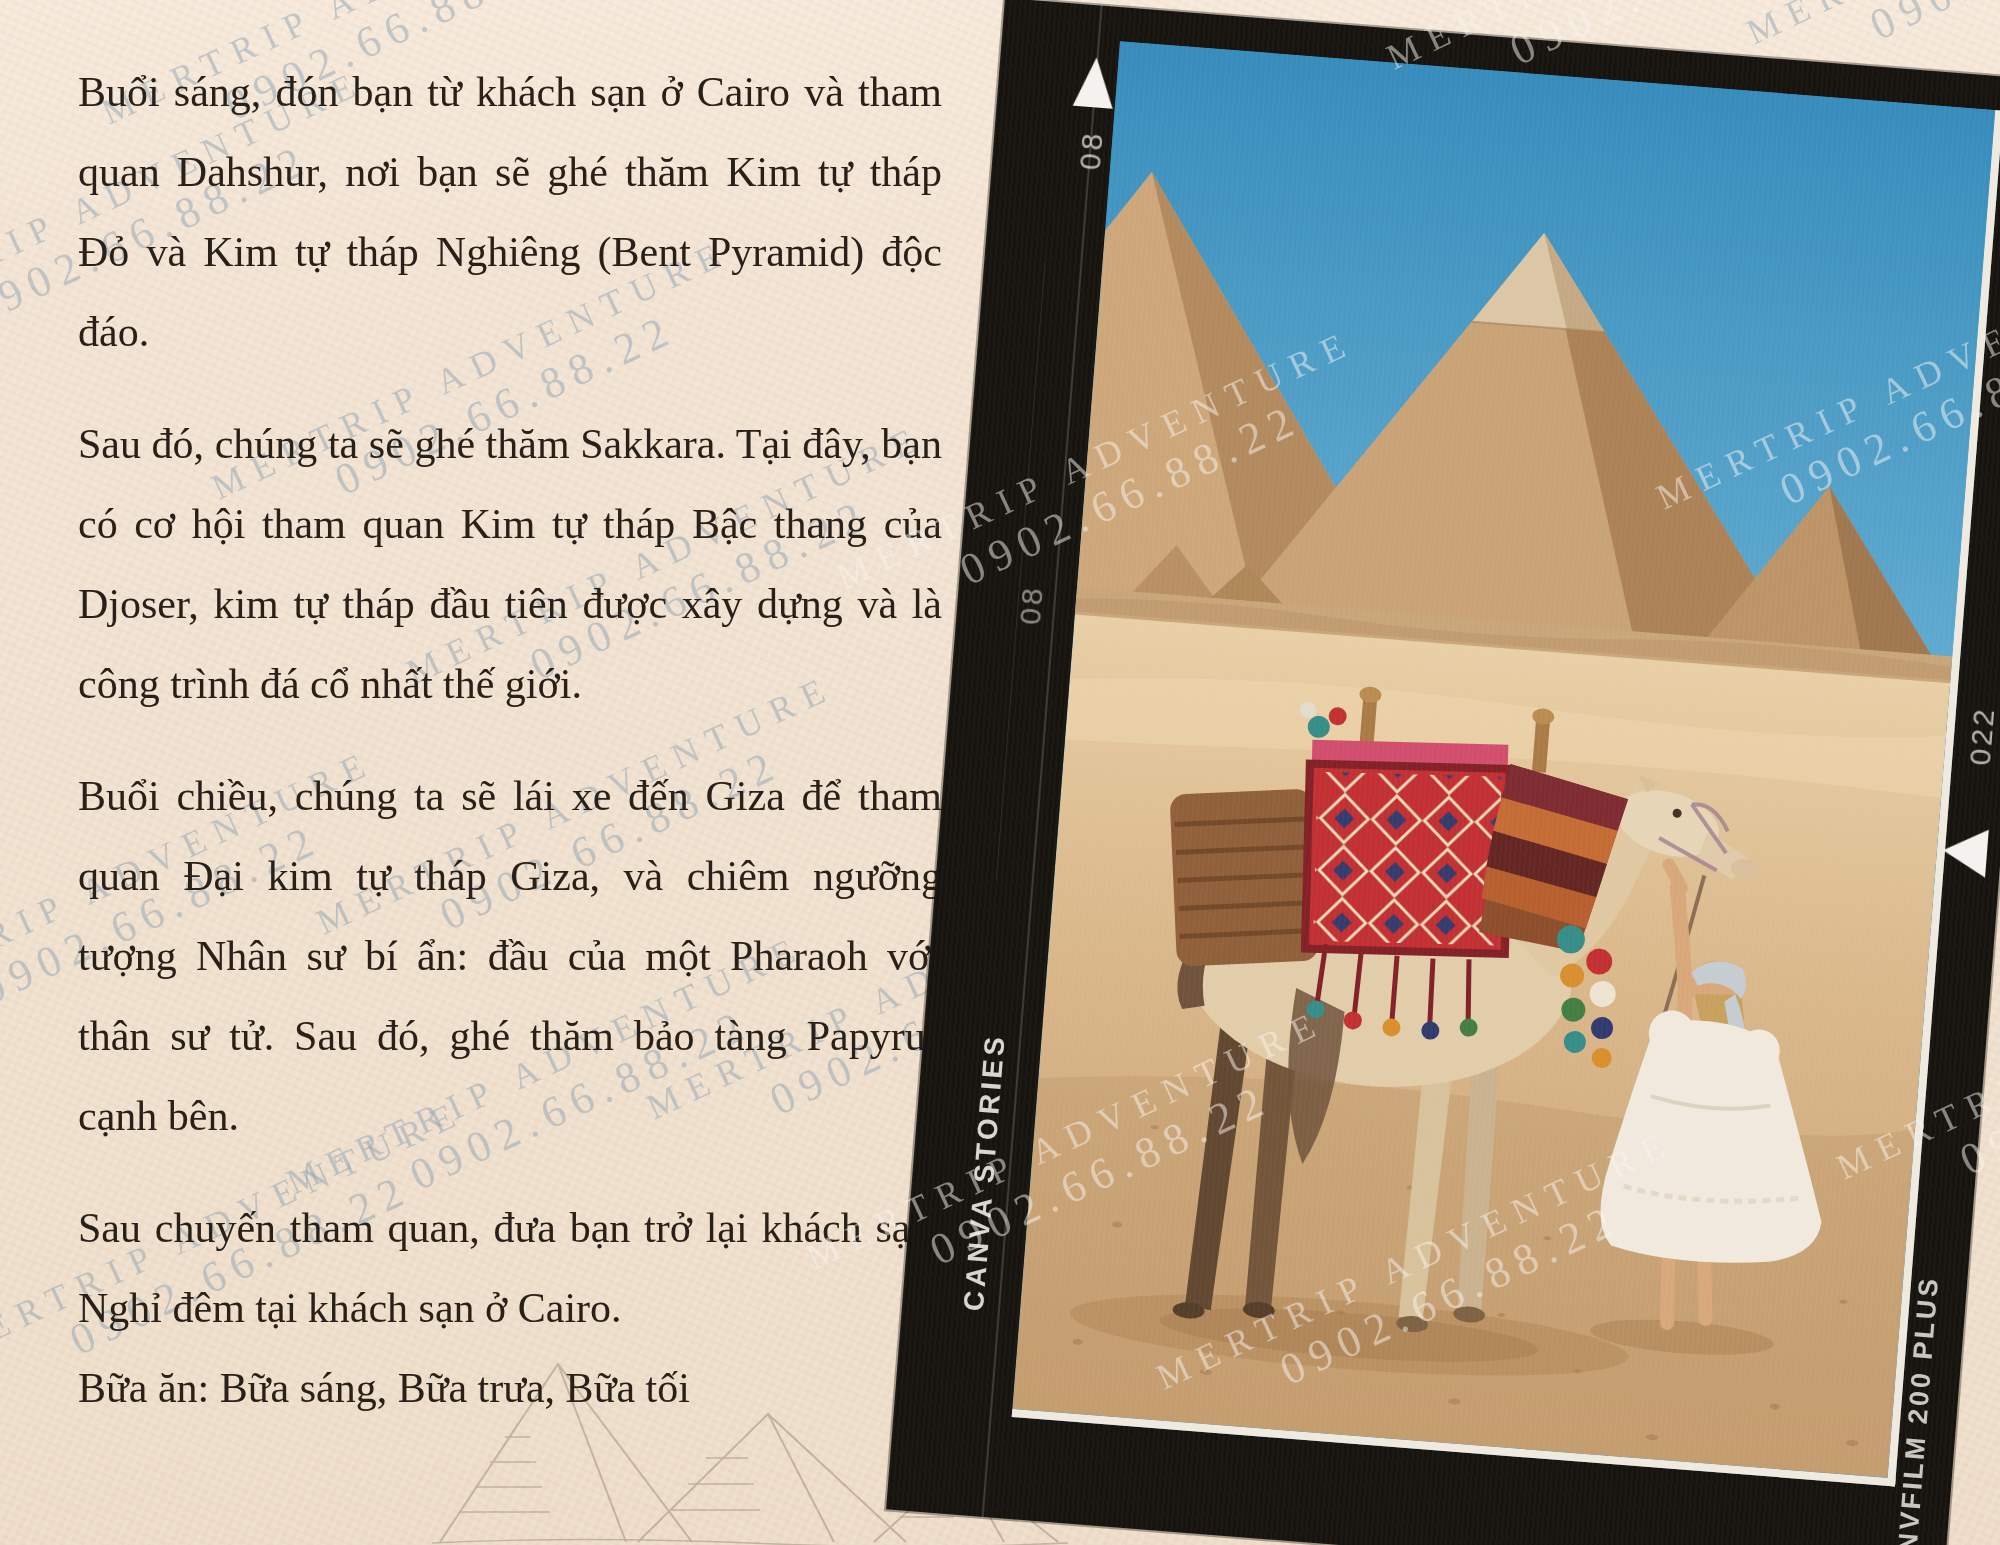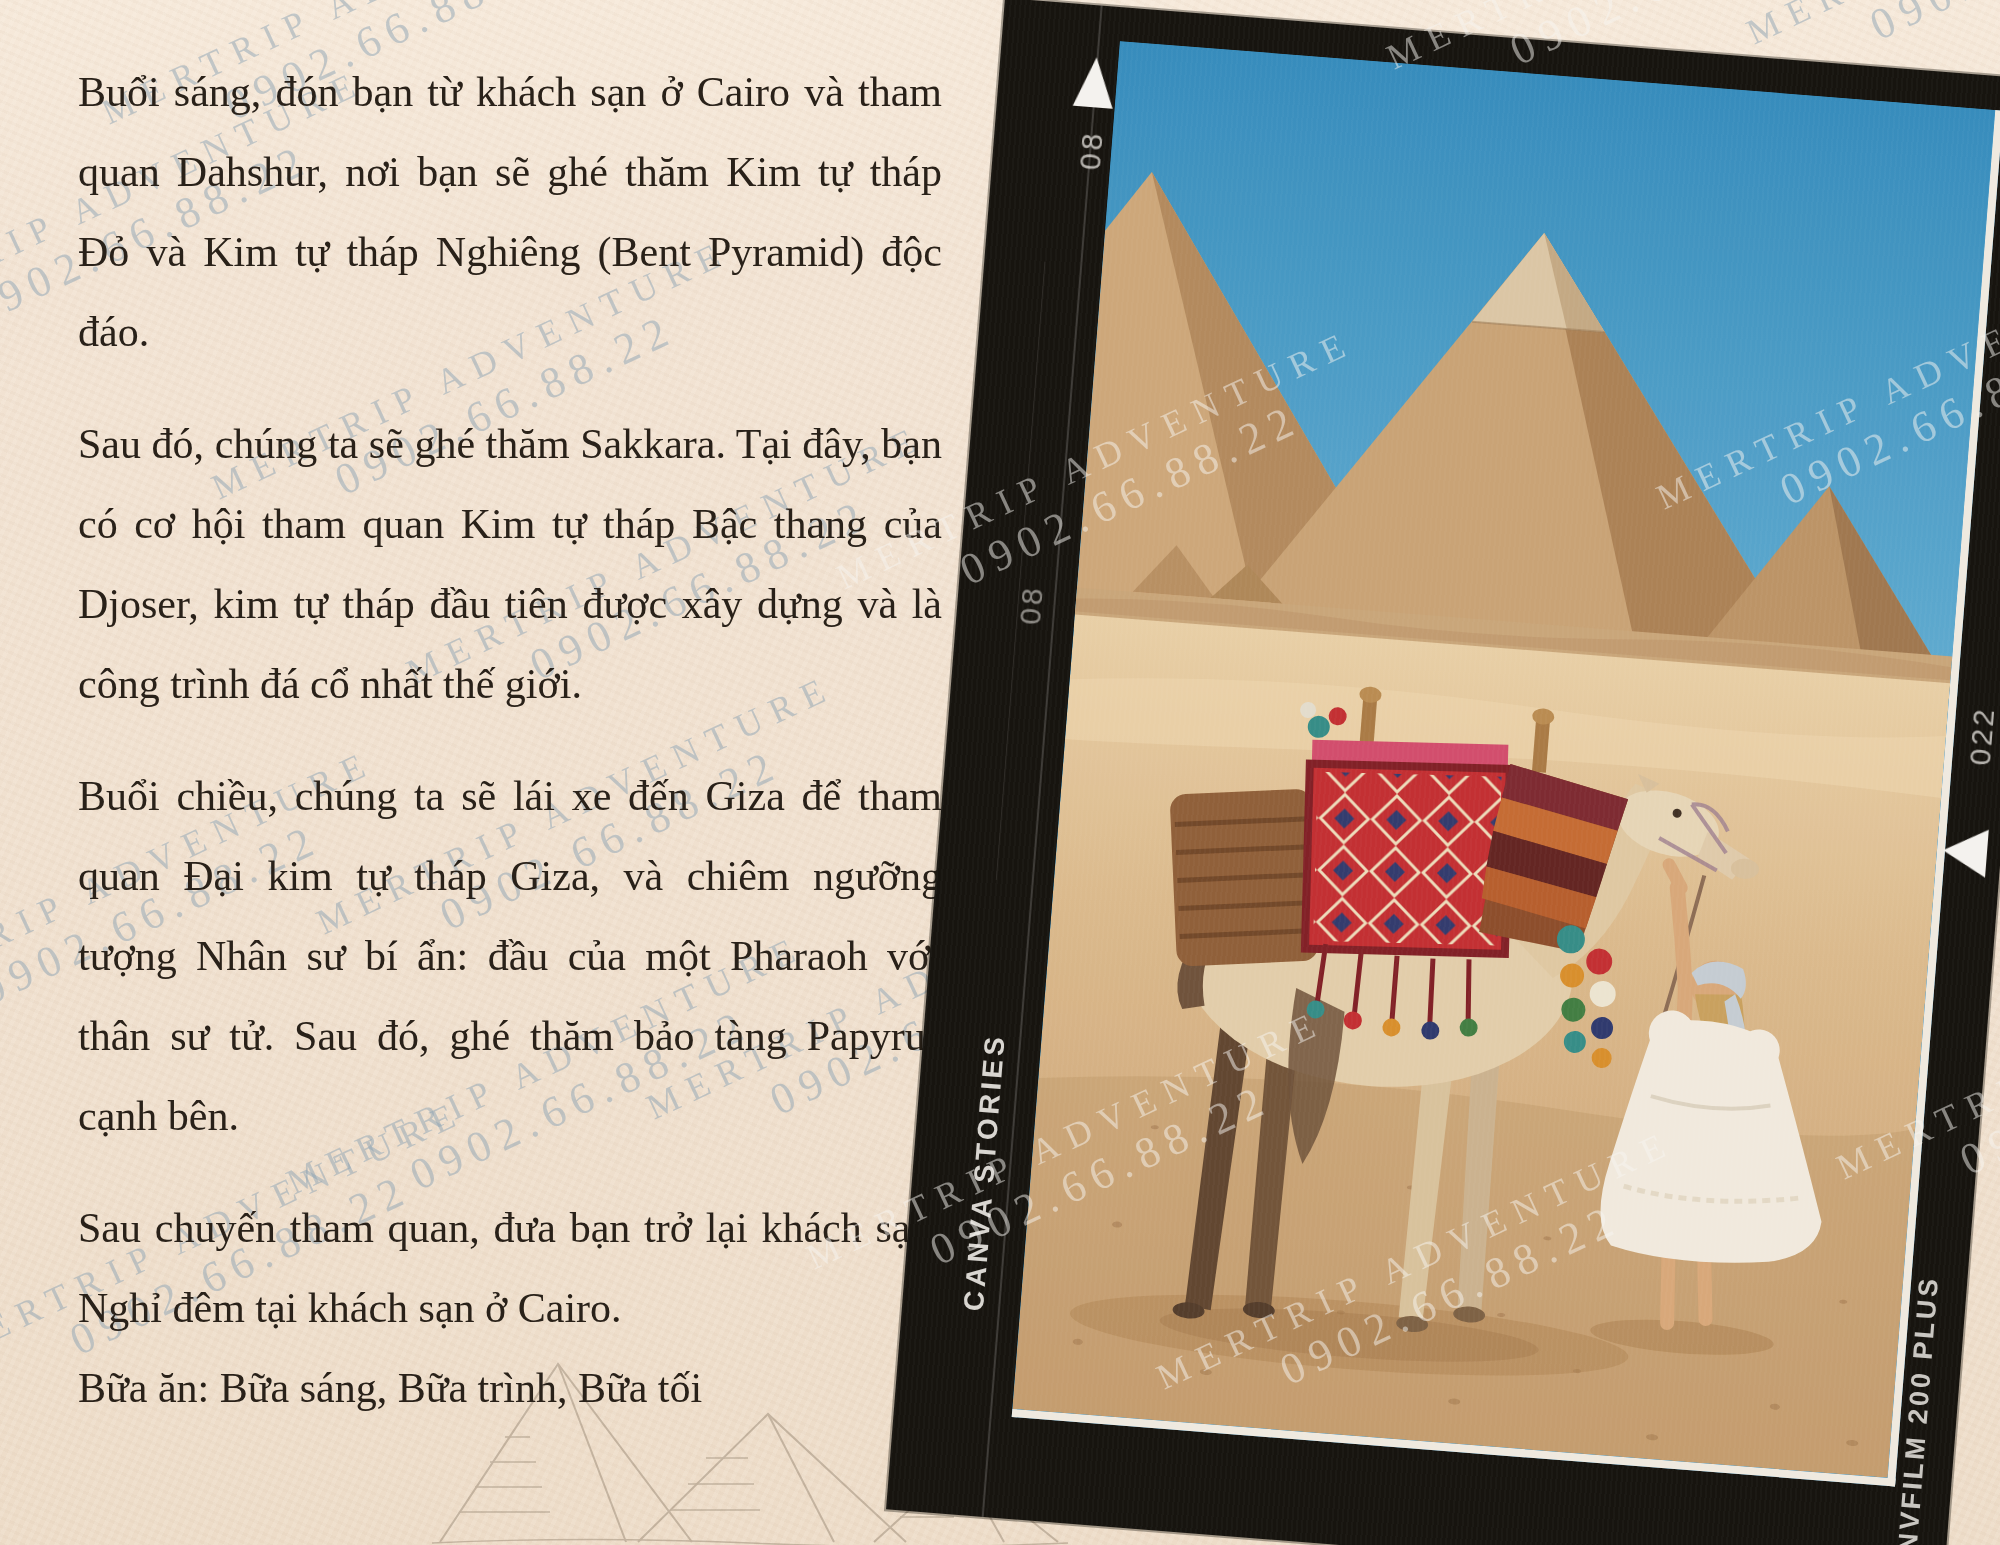--- a/index.html
+++ b/index.html
@@ -86,21 +86,21 @@
       <path d="M470 165 L524 165 M486 143 L518 143" stroke-width="1.4"></path>
       <path d="M2 191 Q160 184 320 191 T638 191" stroke-width="1.3"></path>
     </g>
   </svg>
 
   <div class="copy">
     <p>Buổi sáng, đón bạn từ khách sạn ở Cairo và tham quan Dahshur, nơi bạn sẽ ghé thăm Kim tự tháp Đỏ và Kim tự tháp Nghiêng (Bent Pyramid) độc đáo.</p>
     <p>Sau đó, chúng ta sẽ ghé thăm Sakkara. Tại đây, bạn có cơ hội tham quan Kim tự tháp Bậc thang của Djoser, kim tự tháp đầu tiên được xây dựng và là công trình đá cổ nhất thế giới.</p>
     <p>Buổi chiều, chúng ta sẽ lái xe đến Giza để tham quan Đại kim tự tháp Giza, và chiêm ngưỡng tượng Nhân sư bí ẩn: đầu của một Pharaoh với thân sư tử. Sau đó, ghé thăm bảo tàng Papyrus cạnh bên.</p>
     <p class="tight">Sau chuyến tham quan, đưa bạn trở lại khách sạn. Nghỉ đêm tại khách sạn ở Cairo.</p>
-    <p class="tight">Bữa ăn: Bữa sáng, Bữa trình, Bữa tối</p>
+    <p class="tight">Bữa ăn: Bữa sáng, Bữa trưa, Bữa tối</p>
   </div>
 
   <div class="film">
 
     <div class="photo">
       <svg width="878" height="1372" viewBox="0 0 878 1372">
         <defs>
           <linearGradient id="sky" x1="0" y1="0" x2="0" y2="1">
             <stop offset="0" stop-color="#2f8cc1"></stop>
               <stop offset="1" stop-color="#5cadd6"></stop>

